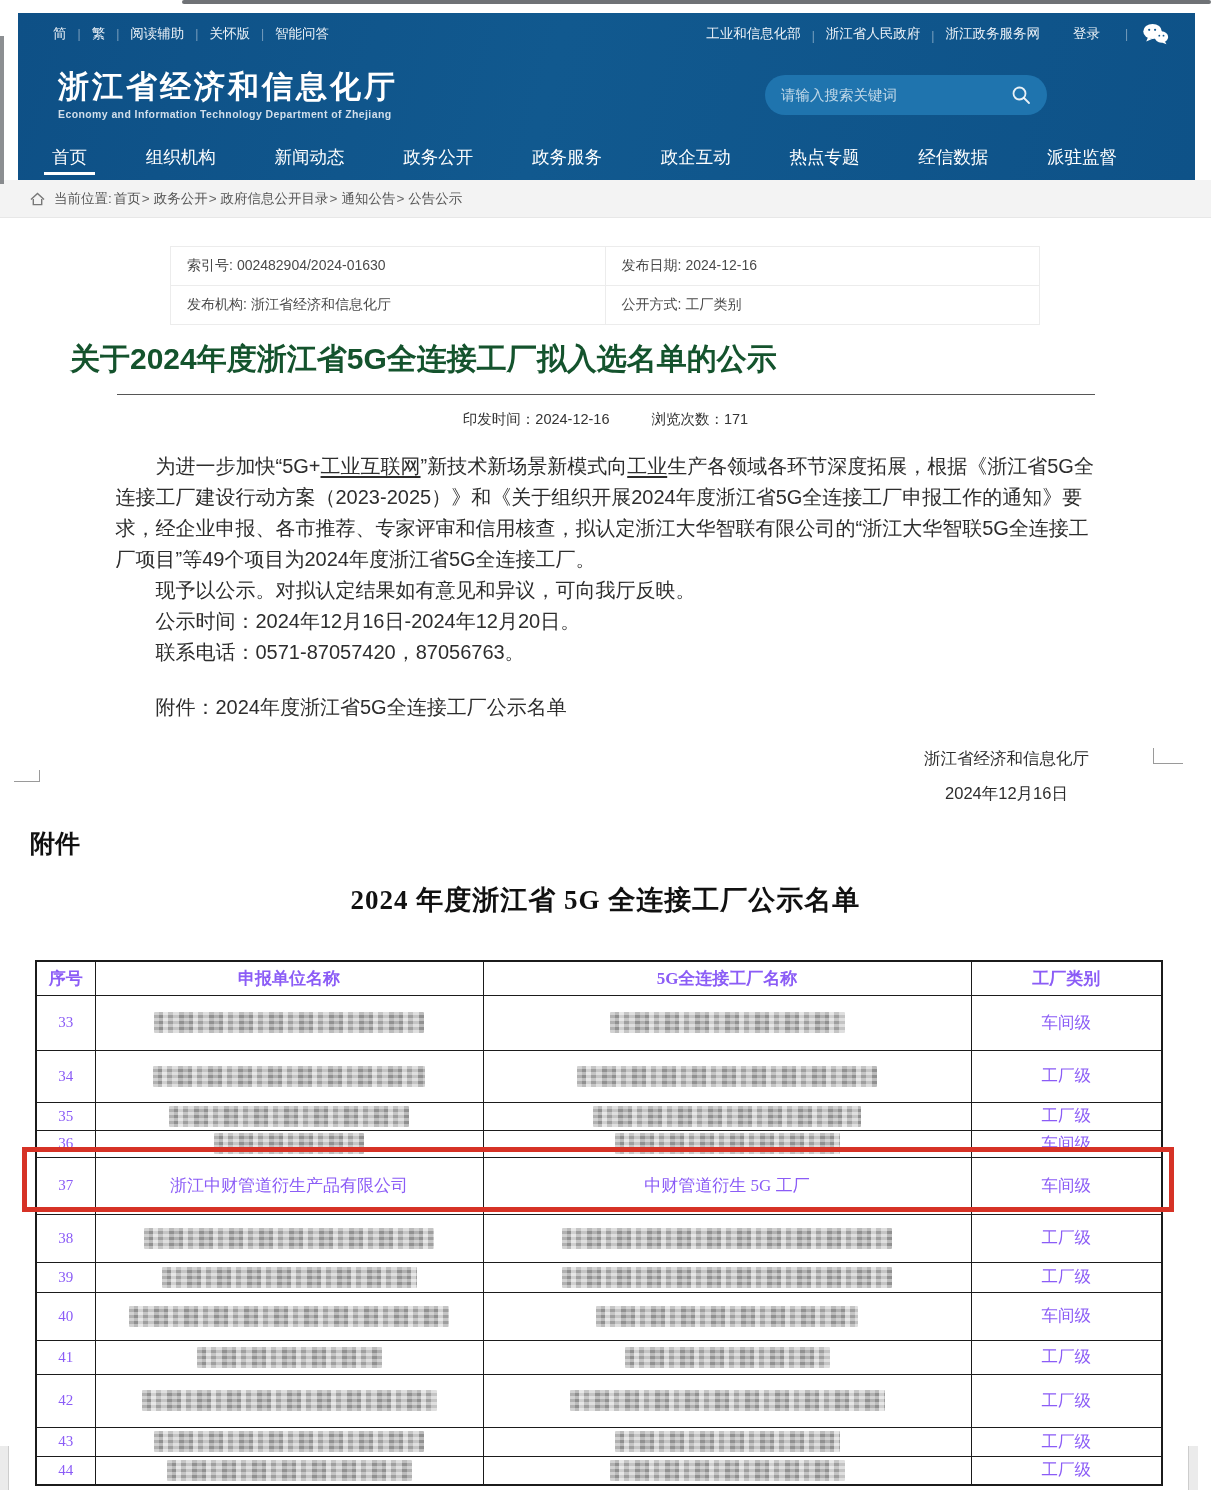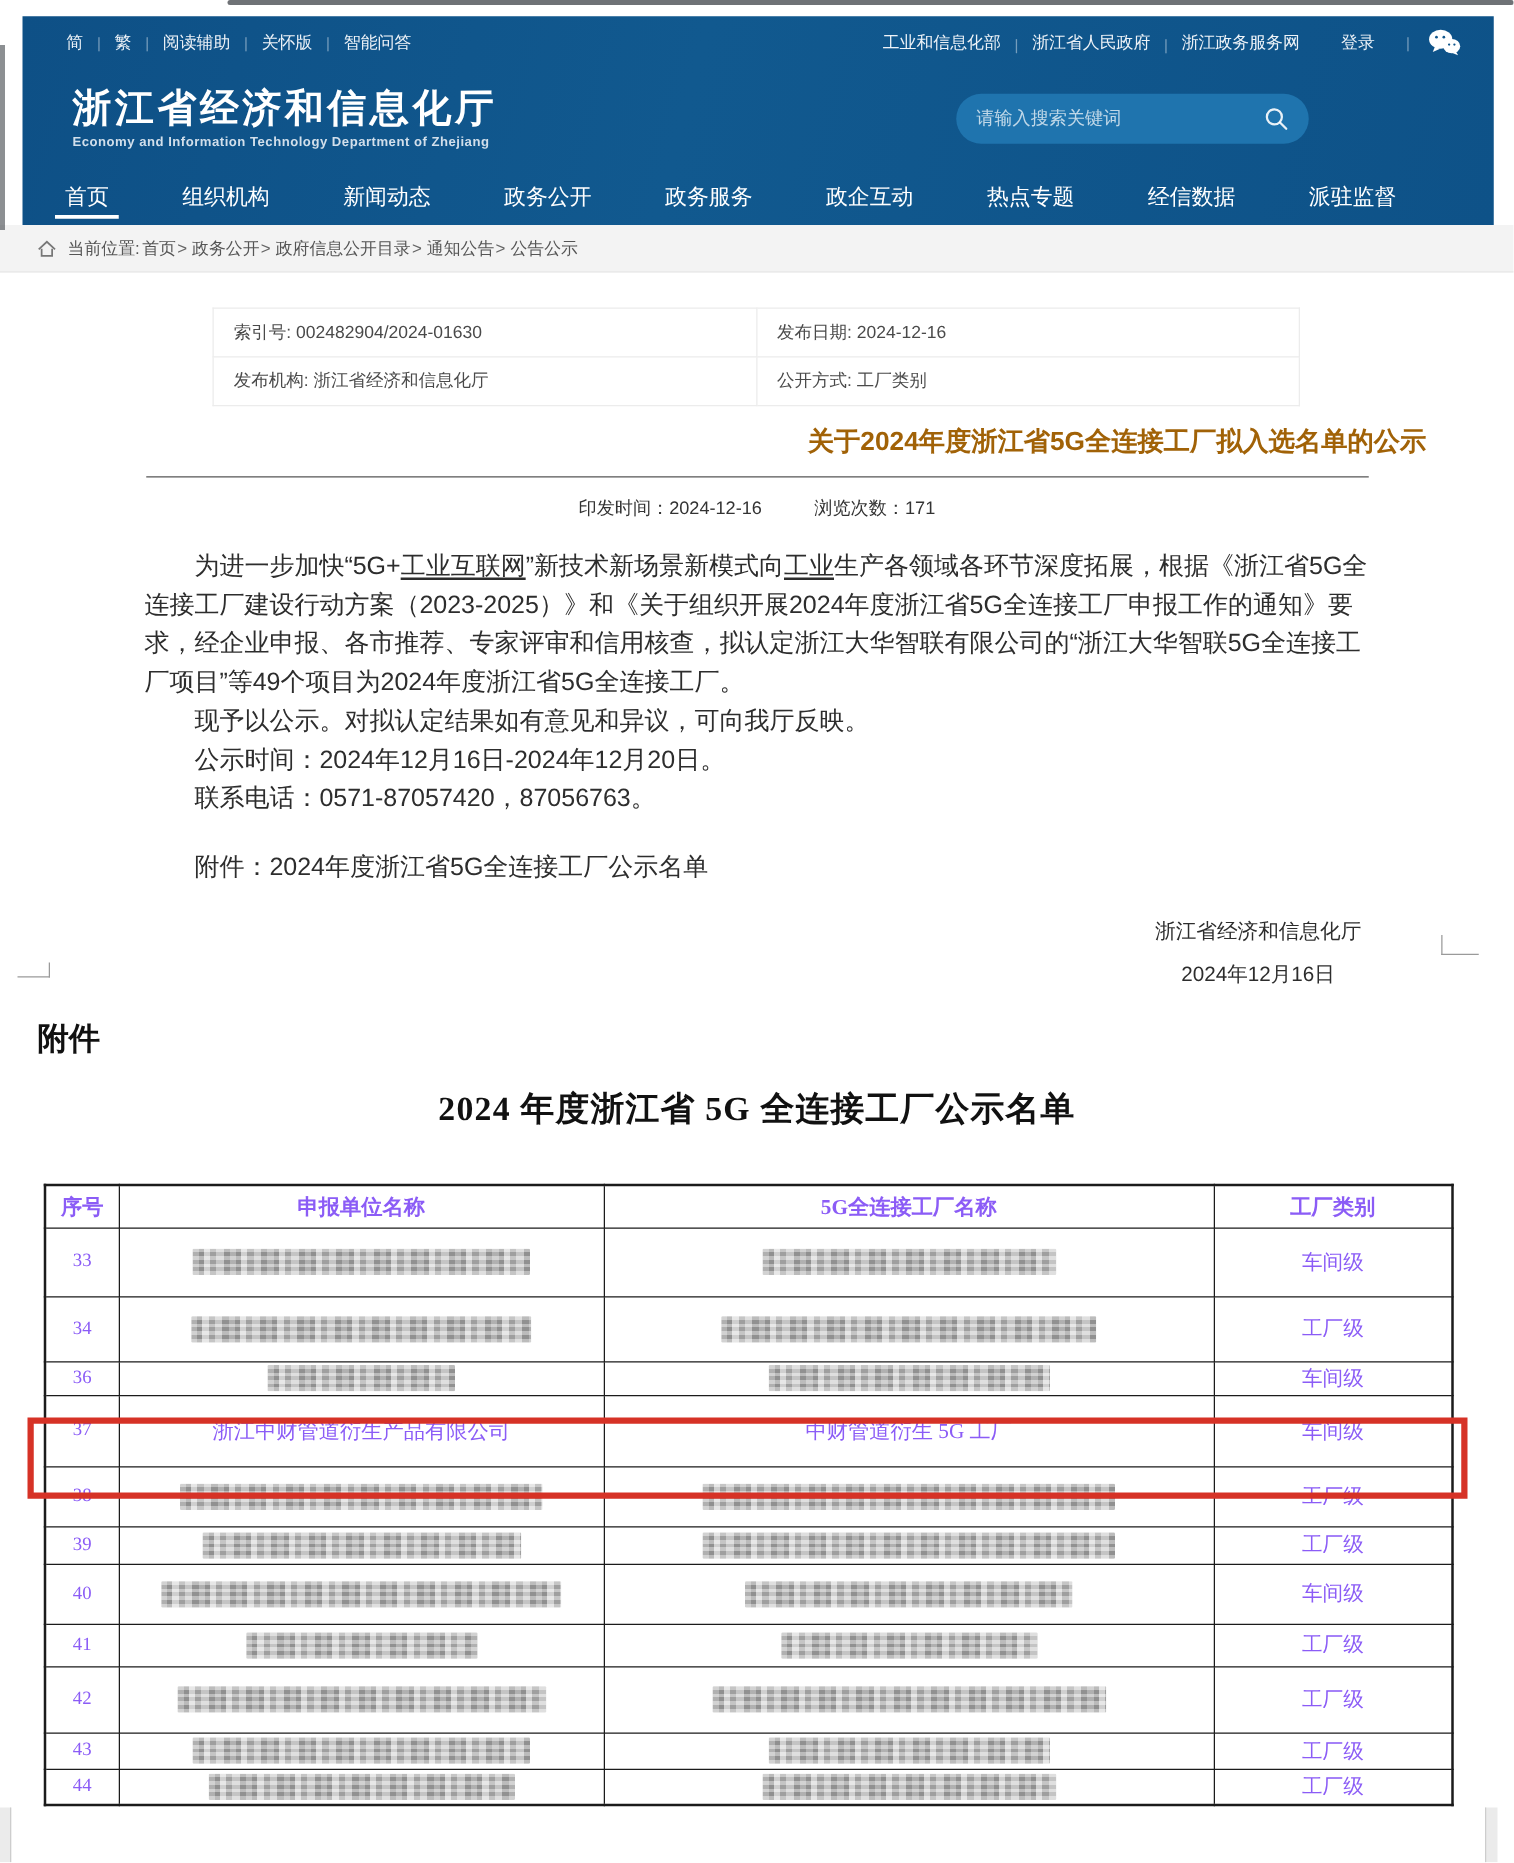--- a/index.html
+++ b/index.html
@@ -36,21 +36,21 @@
   .bc-home { display:inline-flex; margin-right:9px; }
   .bc-prefix { margin-right:2px; }
   .bc-item { cursor:pointer; }
   .bc-sep { margin:0 4px 0 1px; color:#666; }
 
   
   .meta-table { margin:28px 0 0 170px; width:870px; border-collapse:collapse; font-size:14px; color:#4a4a4a; }
   .meta-table td { width:50%; border:1px solid #ececec; padding:10px 16px; }
   .meta-table .lbl { margin-right:4px; }
 
-  .article-title { margin:14px 70px 0; text-align:right; font-size:21px; font-weight:bold; color:#a16207; }
+  .article-title { margin:14px 70px 0; text-align:left; font-size:30px; font-weight:bold; color:#14532d; }
   .title-rule { width:978px; margin:14px auto 0; border:none; border-top:1px solid #565656; }
   .pubinfo { margin-top:15px; text-align:center; font-size:14.5px; color:#333; }
   .pubinfo .views-group { margin-left:42px; }
 
   .article-body { width:980px; margin:22px auto 0; font-size:20px; color:#2d2d2d; line-height:31px; }
   .article-body p { text-indent:2em; }
   .article-body .kw { text-decoration:underline; text-underline-offset:3px; }
   .article-body p.gap-before { margin-top:24px; }
   .signature { margin:18px 122px 0 0; text-align:right; }
   .signature .inner { display:inline-block; text-align:center; font-size:16.5px; color:#2d2d2d; line-height:35px; }
@@ -228,20 +228,26 @@
             <td class="name"><div class="mosaic" style="width: 270px;"></div></td>
             <td class="name"><div class="mosaic" style="width: 235px;"></div></td>
             <td class="cat">车间级</td>
           </tr>
           <tr style="height: 52px;">
             <td class="no">34</td>
             <td class="name"><div class="mosaic" style="width: 272px;"></div></td>
             <td class="name"><div class="mosaic" style="width: 300px;"></div></td>
             <td class="cat">工厂级</td>
           </tr>
+          <tr style="height: 28px;">
+            <td class="no">35</td>
+            <td class="name"><div class="mosaic" style="width: 240px;"></div></td>
+            <td class="name"><div class="mosaic" style="width: 268px;"></div></td>
+            <td class="cat">工厂级</td>
+          </tr>
           <tr style="height: 27px;">
             <td class="no">36</td>
             <td class="name"><div class="mosaic" style="width: 150px;"></div></td>
             <td class="name"><div class="mosaic" style="width: 225px;"></div></td>
             <td class="cat">车间级</td>
           </tr>
           <tr style="height: 57px;">
             <td class="no">37</td>
             <td class="name">浙江中财管道衍生产品有限公司</td>
             <td class="name">中财管道衍生 5G 工厂</td>

